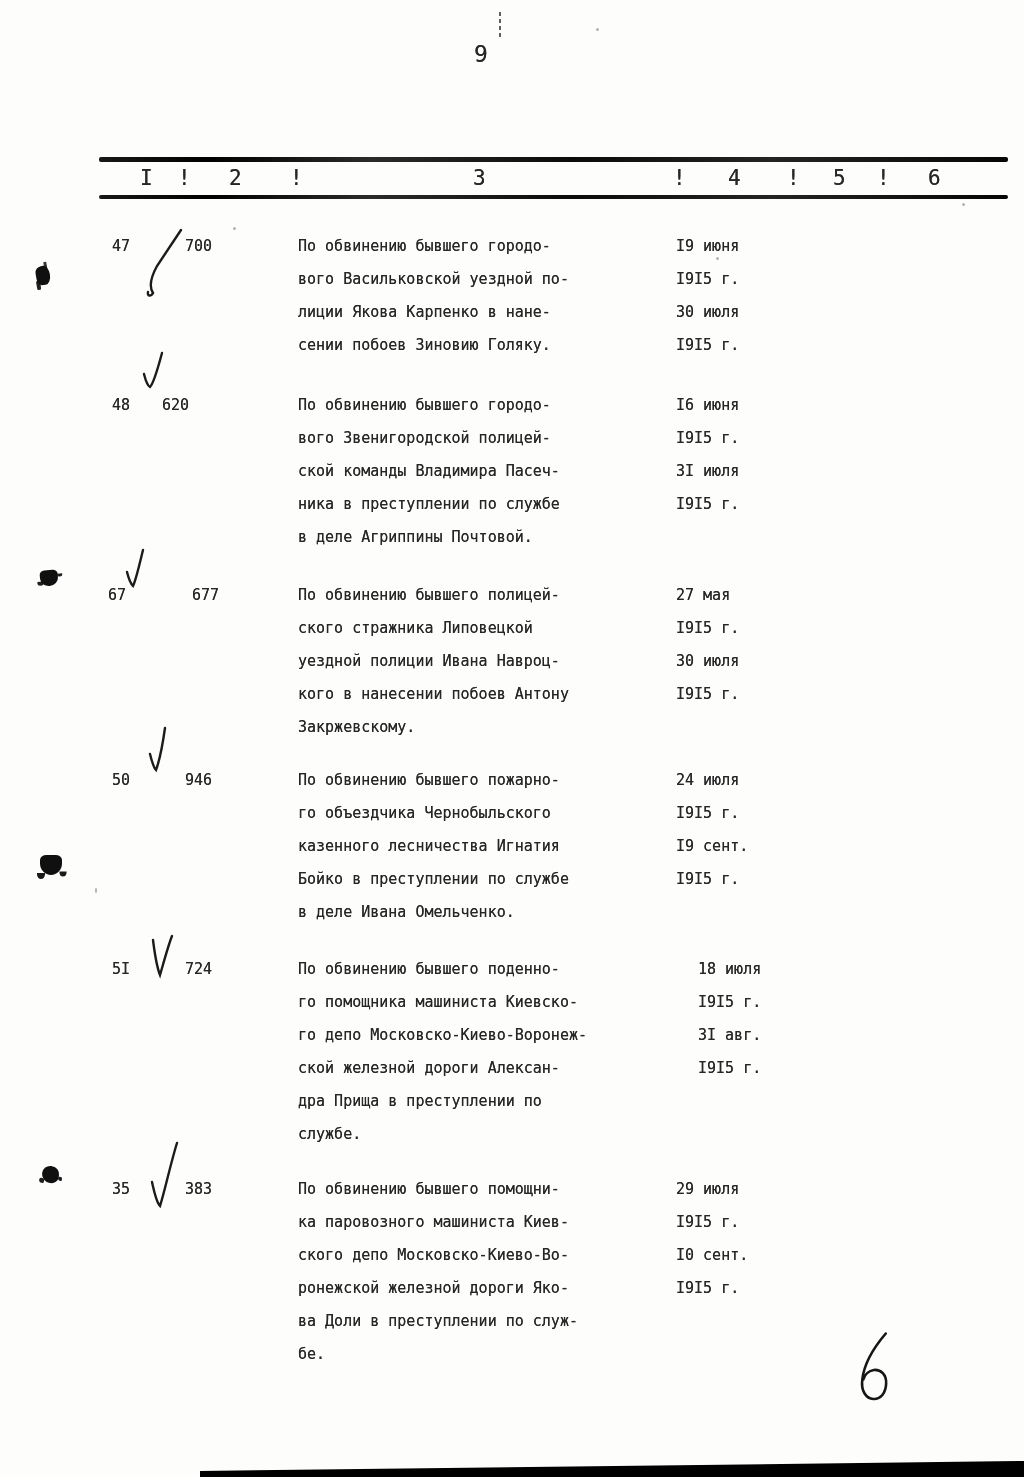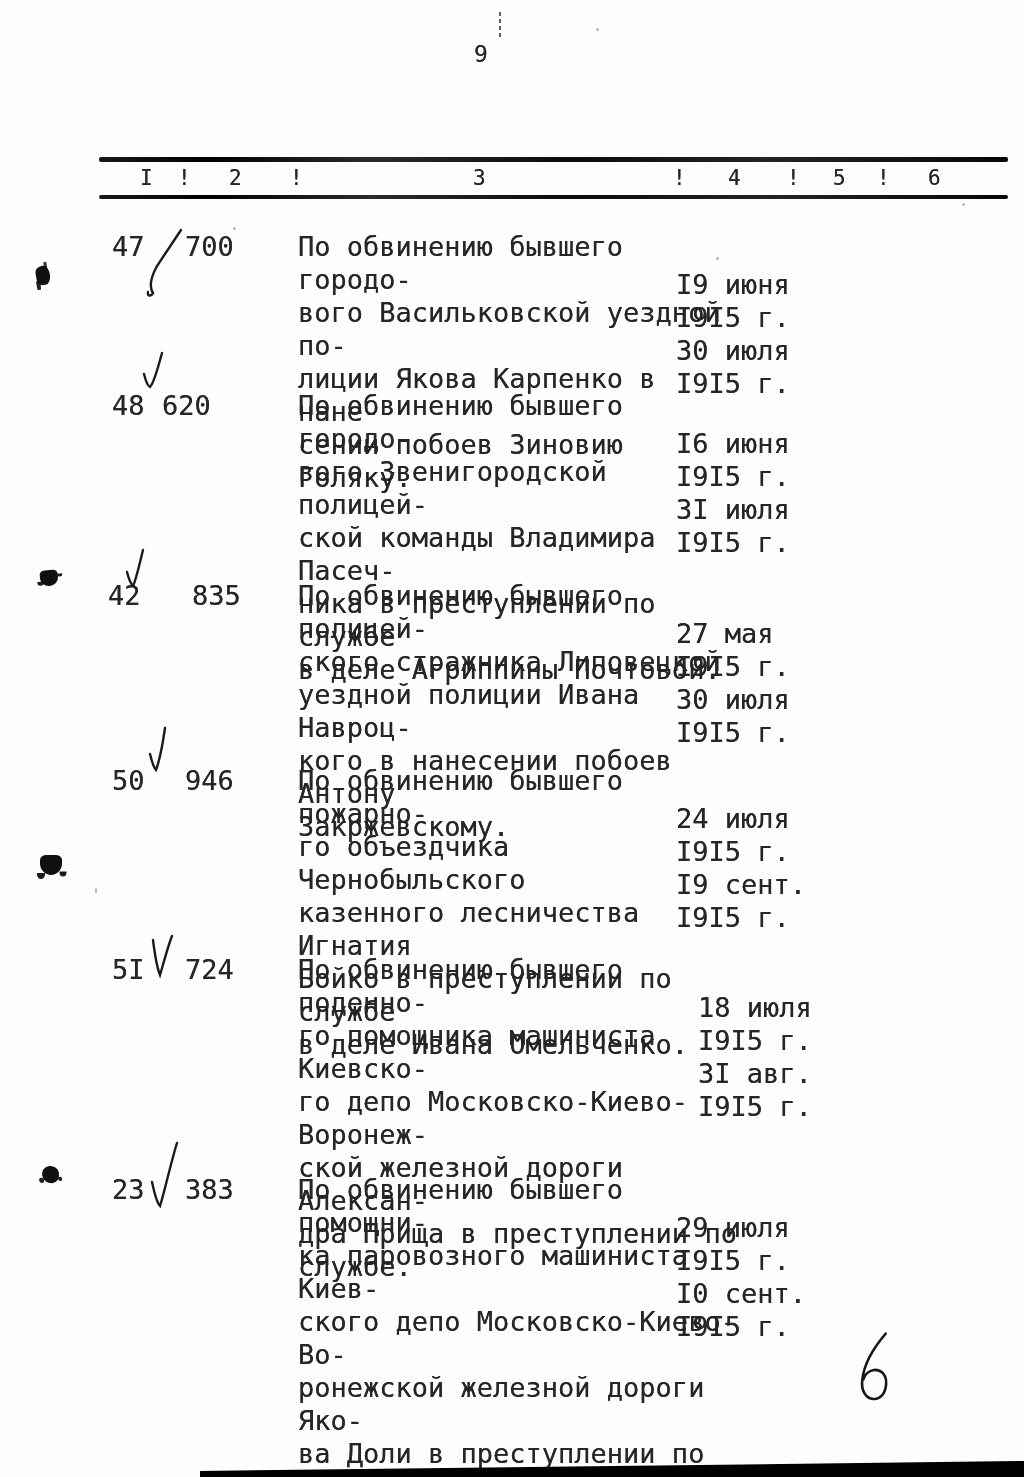--- a/index.html
+++ b/index.html
@@ -6,21 +6,21 @@
   .page{
     position:relative;
     width:1024px;height:1477px;
     background:#fdfdfb;
     overflow:hidden;
     font-family:"DejaVu Sans Mono", monospace;
     color:#262626;
   }
   .txt{
     position:absolute;
-    font-size:27px;
+    font-size:15px;
     line-height:33px;
     white-space:pre-line;
     text-shadow:0 0 0.5px rgba(30,30,30,.75);
   }
   
   .page-number{left:474px;top:38px;font-size:23px;}
   
   .top-tick{
     position:absolute;left:499px;top:12px;width:2px;height:26px;
     background:repeating-linear-gradient(180deg,#5f5f5f 0 4px,transparent 4px 7px);
@@ -35,21 +35,21 @@
   
   .colhead span{position:absolute;top:166px;font-size:21px;line-height:24px;text-shadow:0 0 0.5px rgba(30,30,30,.75);}
   .ch0{left:140px}.ch1{left:178px}.ch2{left:229px}.ch3{left:290px}.ch4{left:473px}
   .ch5{left:673px}.ch6{left:728px}.ch7{left:787px}.ch8{left:833px}.ch9{left:877px}.ch10{left:928px}
   
   .entry{position:absolute;left:0;right:0;}
   .e47{top:230px}.e48{top:389px}.e49{top:579px}.e50{top:764px}.e51{top:953px}.e52{top:1173px}
   .col1{left:112px;top:0;}
   .col2{left:185px;top:0;}
   .desc{left:298px;top:0;width:440px;}
-  .dates{left:676px;top:0;width:140px;margin-top:38px;}
+  .dates{left:676px;top:0;width:140px;}
   .e48 .col2{left:162px}
   .e49 .col1{left:108px}
   .e49 .col2{left:192px}
   .e51 .dates{left:698px}
   
   .check{position:absolute;}
   .check path{stroke:#1b1b1b;stroke-width:2.4;fill:none;stroke-linecap:round;}
   .c47{left:146px;top:-4px}
   .c48{left:140px;top:-39px}
   .c49{left:124px;top:-31px}
@@ -131,25 +131,25 @@
 ской команды Владимира Пасеч-
 ника в преступлении по службе
 в деле Агриппины Почтовой.</div>
     <div class="txt dates">I6 июня
 I9I5 г.
 3I июля
 I9I5 г.</div>
   </div>
 
   <div class="entry e49">
-    <div class="txt col1">42</div>
+    <div class="txt col1">67</div>
     <svg class="check c49" width="22" height="42">
       <path d="M3 24 C5 32 7 36 9 38 C12 32 16 14 19 2"></path>
     </svg>
-    <div class="txt col2">835</div>
+    <div class="txt col2">677</div>
     <div class="txt desc">По обвинению бывшего полицей-
 ского стражника Липовецкой
 уездной полиции Ивана Навроц-
 кого в нанесении побоев Антону
 Закржевскому.</div>
     <div class="txt dates">27 мая
 I9I5 г.
 30 июля
 I9I5 г.</div>
   </div>
@@ -183,21 +183,21 @@
 ской железной дороги Алексан-
 дра Прища в преступлении по
 службе.</div>
     <div class="txt dates">18 июля
 I9I5 г.
 3I авг.
 I9I5 г.</div>
   </div>
 
   <div class="entry e52">
-    <div class="txt col1">23</div>
+    <div class="txt col1">35</div>
     <svg class="check c52" width="34" height="70">
       <path d="M6 42 C9 56 12 64 14 66 C18 54 25 22 31 3"></path>
     </svg>
     <div class="txt col2">383</div>
     <div class="txt desc">По обвинению бывшего помощни-
 ка паровозного машиниста Киев-
 ского депо Московско-Киево-Во-
 ронежской железной дороги Яко-
 ва Доли в преступлении по служ-
 бе.</div>

